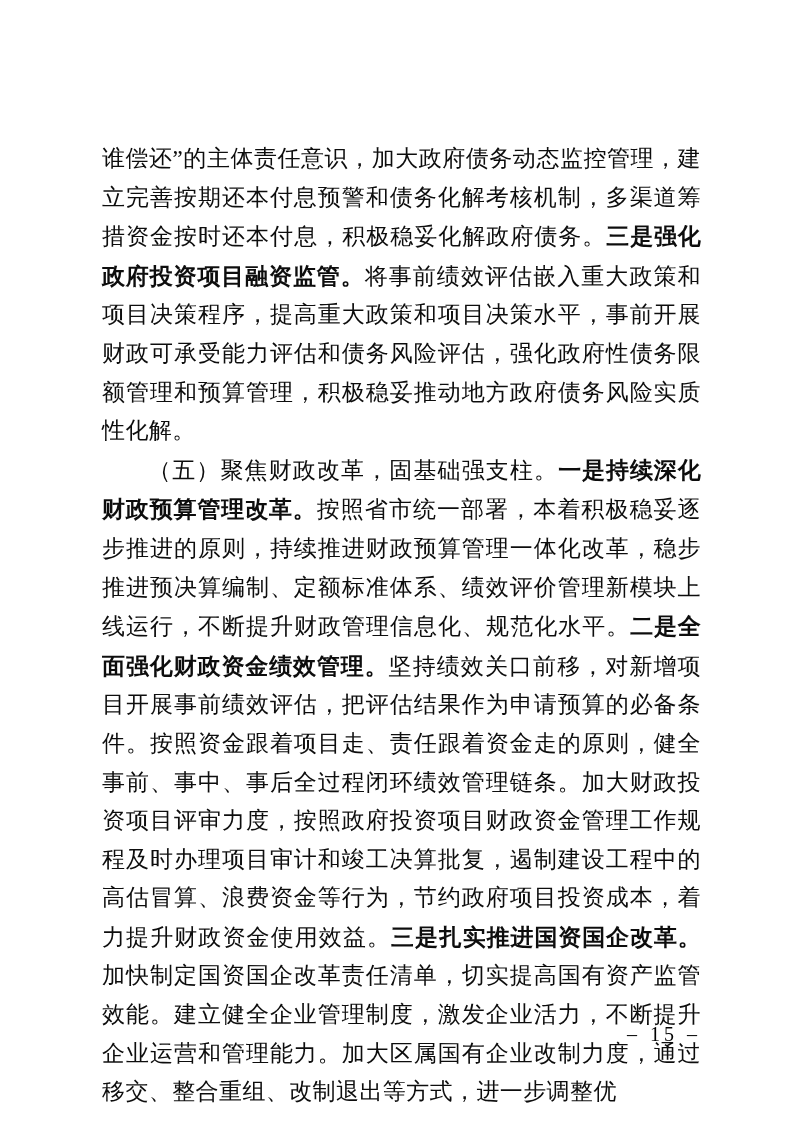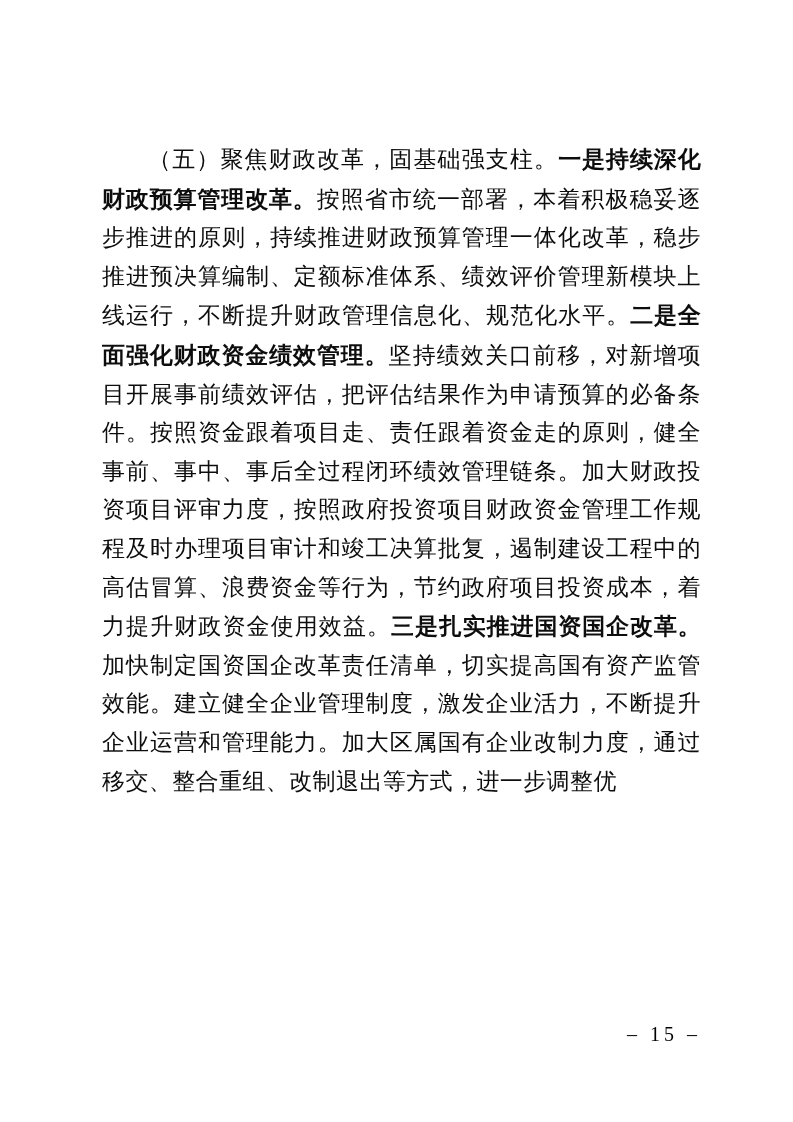--- a/index.html
+++ b/index.html
@@ -49,20 +49,21 @@
     color: #000000;
   }
 </style>
 </head>
 <body>
 
 <div class="page">
 
   <div class="content">
 
+    <p><span>谁偿还”的主体责任意识，加大政府债务动态监控管理，建立完善按期还本付息预警和债务化解考核机制，多渠道筹措资金按时还本付息，积极稳妥化解政府债务。</span><span class="run-bold">三是强化政府投资项目融资监管。</span><span>将事前绩效评估嵌入重大政策和项目决策程序，提高重大政策和项目决策水平，事前开展财政可承受能力评估和债务风险评估，强化政府性债务限额管理和预算管理，积极稳妥推动地方政府债务风险实质性化解。</span></p>
 
     <p class="indent"><span>（五）聚焦财政改革，固基础强支柱。</span><span class="run-bold">一是持续深化财政预算管理改革。</span><span>按照省市统一部署，本着积极稳妥逐步推进的原则，持续推进财政预算管理一体化改革，稳步推进预决算编制、定额标准体系、绩效评价管理新模块上线运行，不断提升财政管理信息化、规范化水平。</span><span class="run-bold">二是全面强化财政资金绩效管理。</span><span>坚持绩效关口前移，对新增项目开展事前绩效评估，把评估结果作为申请预算的必备条件。按照资金跟着项目走、责任跟着资金走的原则，健全事前、事中、事后全过程闭环绩效管理链条。加大财政投资项目评审力度，按照政府投资项目财政资金管理工作规程及时办理项目审计和竣工决算批复，遏制建设工程中的高估冒算、浪费资金等行为，节约政府项目投资成本，着力提升财政资金使用效益。</span><span class="run-bold">三是扎实推进国资国企改革。</span><span>加快制定国资国企改革责任清单，切实提高国有资产监管效能。建立健全企业管理制度，激发企业活力，不断提升企业运营和管理能力。加大区属国有企业改制力度，通过移交、整合重组、改制退出等方式，进一步调整优</span></p>
 
   </div>
 
   <div class="footer">– 15 –</div>
 
 </div>
 
 </body></html>

